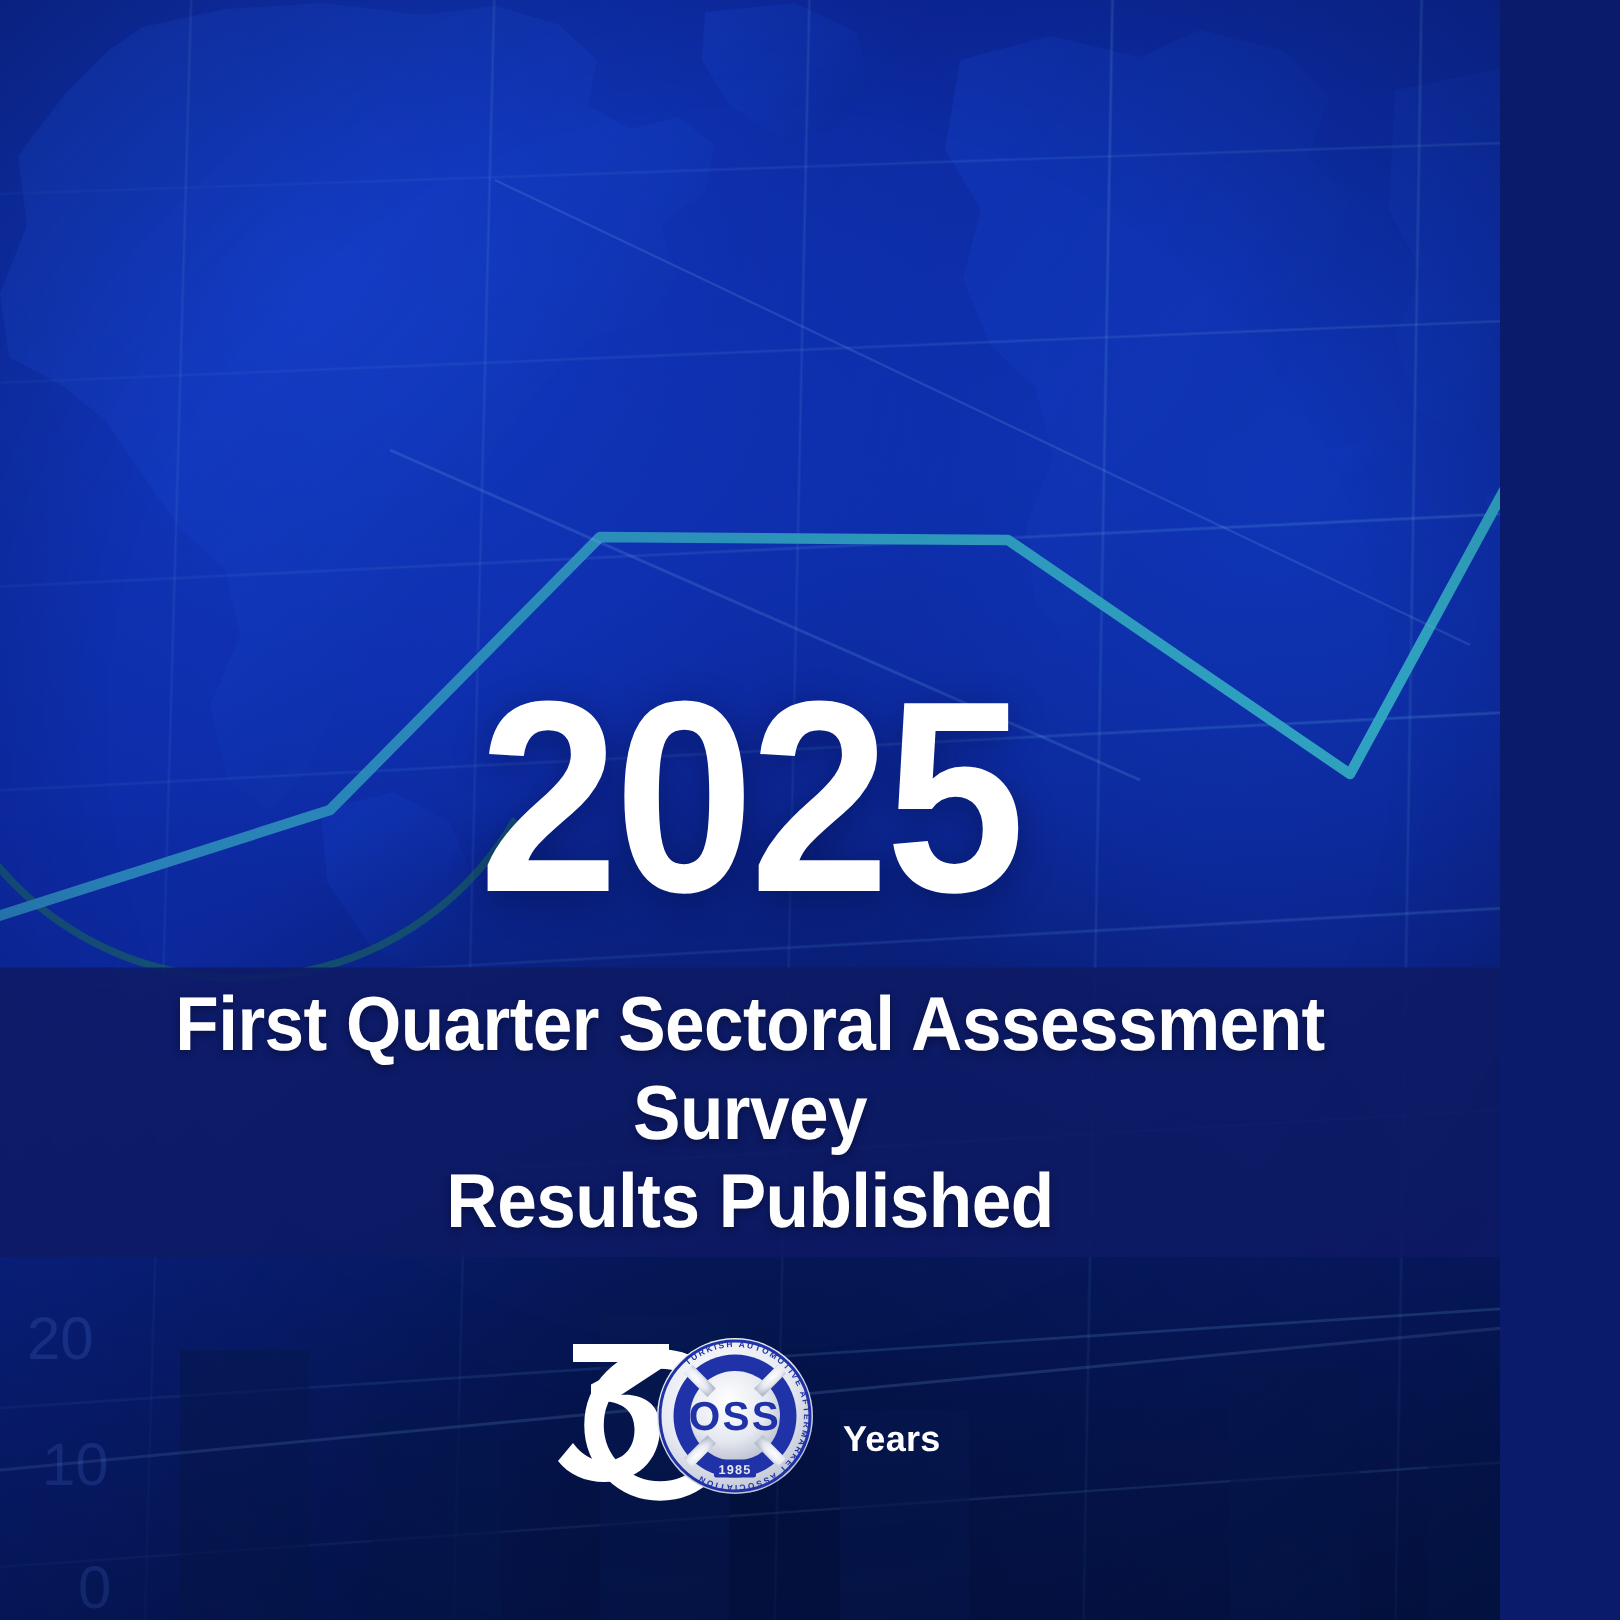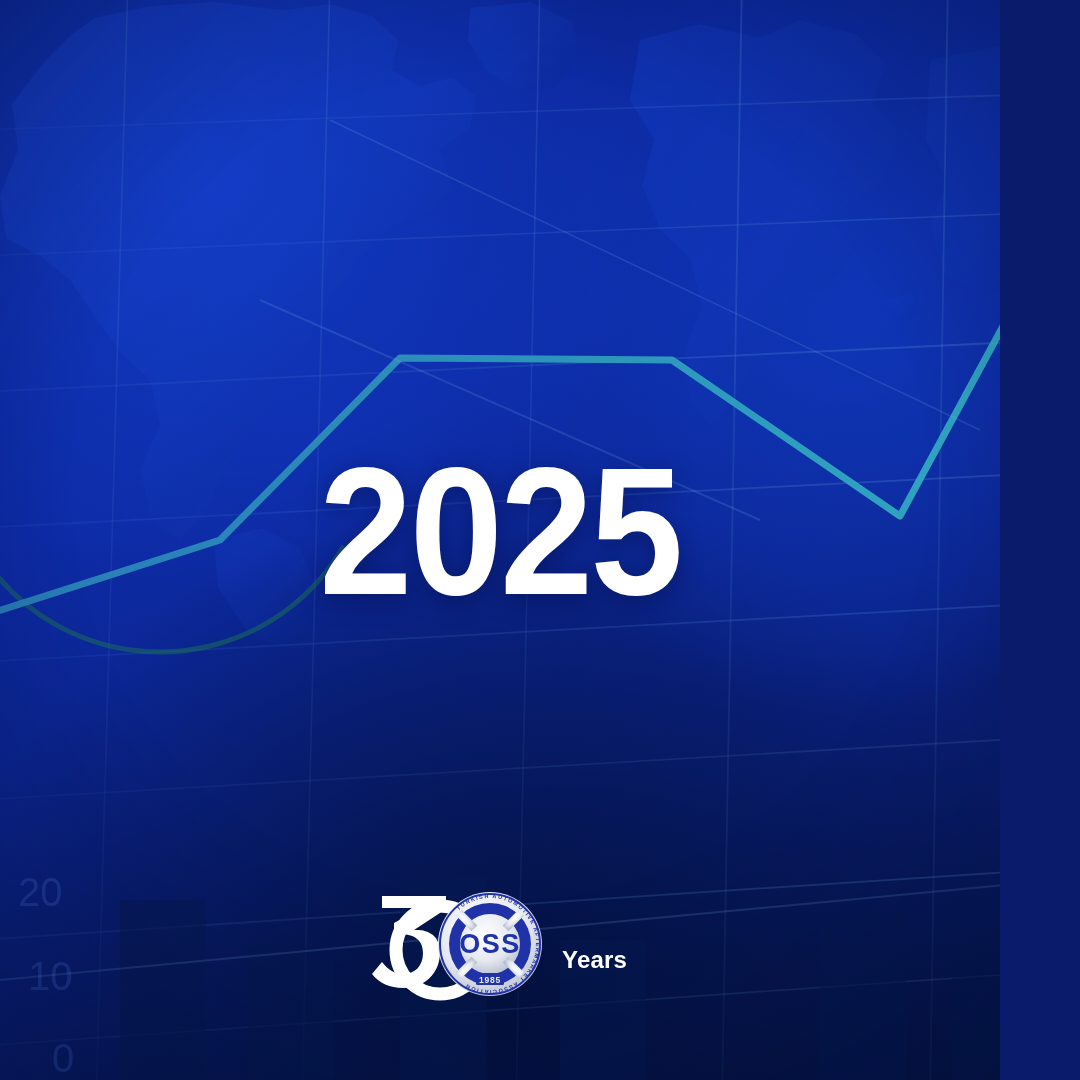--- a/index.html
+++ b/index.html
@@ -234,20 +234,24 @@
       <path d="M260,300 L760,520" stroke-width="2"></path>
       <path d="M330,120 L980,430" stroke-width="1.5"></path>
       <path d="M0,980 L1080,878" stroke-width="2"></path>
     </g>
   </svg>
 
   <div class="bg-vignette"></div>
 
   <div class="year">2025</div>
 
+  <div class="band">
+    <div class="band-title">First Quarter Sectoral Assessment Survey
+Results Published</div>
+  </div>
 
   <div class="logo">
     <svg width="260" height="135" viewBox="0 0 260 135">
       <defs>
         <radialGradient id="sealsilver" cx="42%" cy="34%" r="72%">
           <stop offset="0%" stop-color="#ffffff"></stop>
           <stop offset="60%" stop-color="#e6e9f1"></stop>
           <stop offset="100%" stop-color="#b7bdcd"></stop>
         </radialGradient>
         <path id="ringpath" d="M 66,66 m -46,0 a 46,46 0 1,1 92,0 a 46,46 0 1,1 -92,0"></path>

